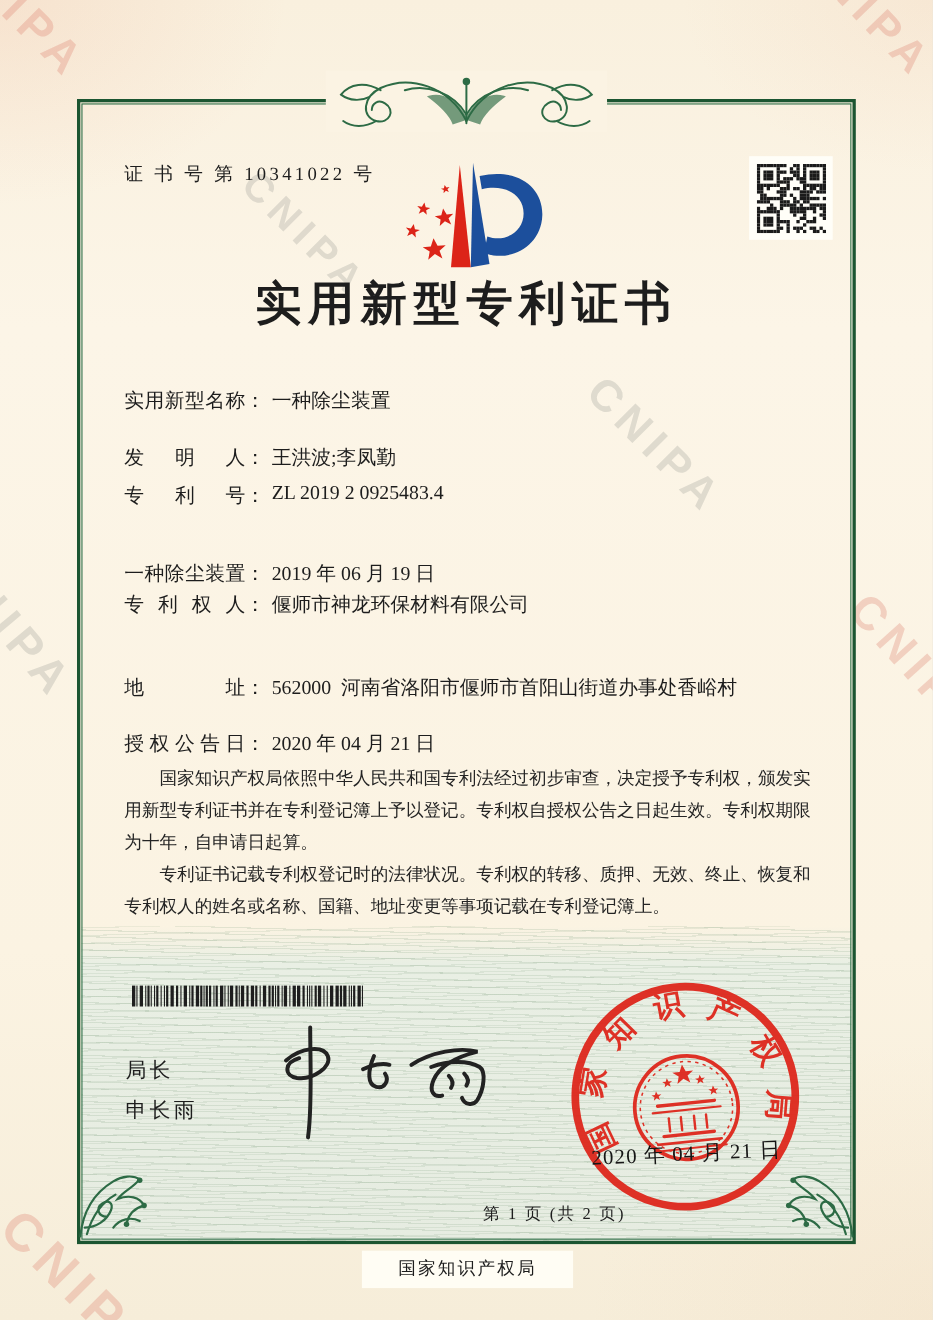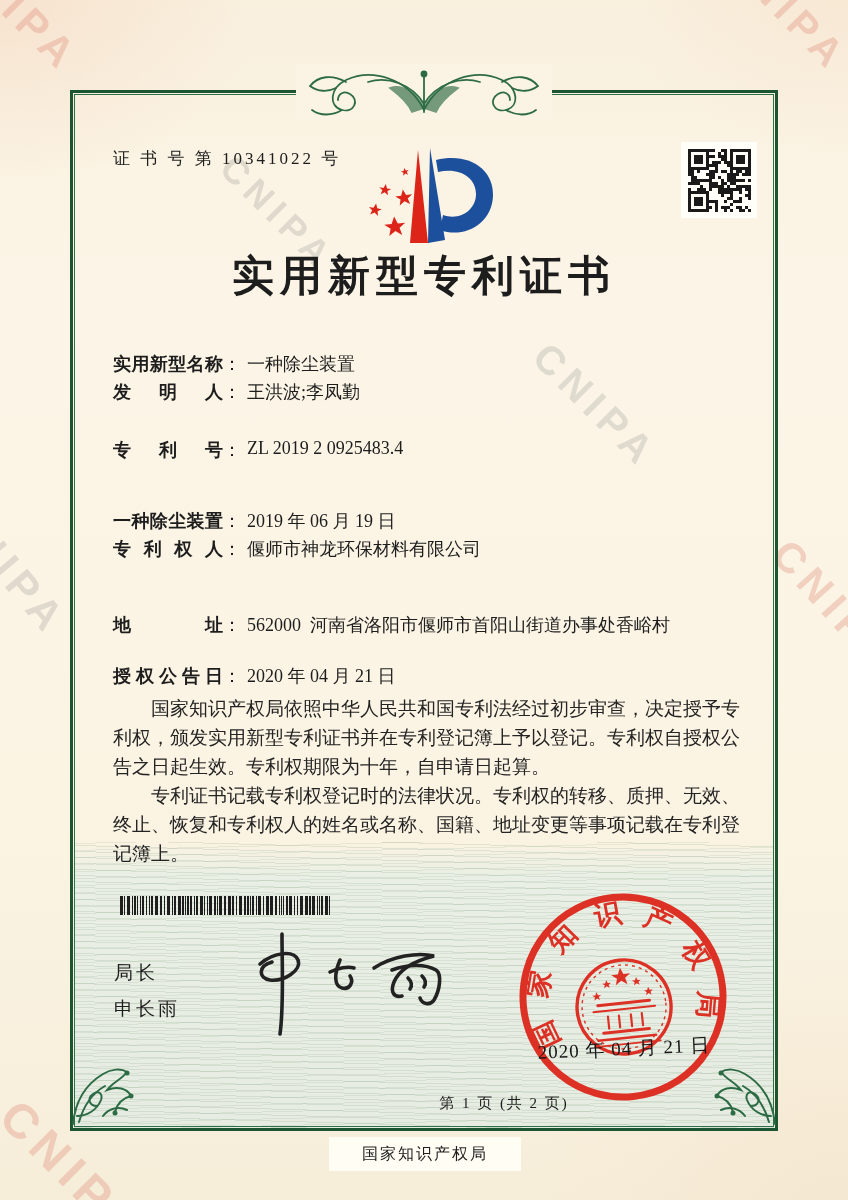--- a/index.html
+++ b/index.html
@@ -33,27 +33,27 @@
   .corner-orn{position:absolute;z-index:4;}
   
   .cert-no{position:absolute;left:113px;top:147px;font-size:17px;letter-spacing:3px;z-index:5;}
   .logo{position:absolute;left:352px;top:140px;z-index:5;}
   .qr{position:absolute;left:681px;top:142px;width:76px;height:76px;background:#fffef8;
       z-index:5;display:flex;align-items:center;justify-content:center;}
   .title{position:absolute;left:73px;top:248px;width:702px;text-align:center;
          font-size:42px;font-weight:bold;letter-spacing:6px;z-index:5;}
   
   .row{position:absolute;left:113px;width:660px;font-size:18px;white-space:nowrap;z-index:5;}
-  .row .lbl{display:inline-block;width:110px;text-align:justify;text-align-last:justify;vertical-align:top;font-weight:bold;}
+  .row .lbl{display:inline-block;width:110px;text-align:justify;text-align-last:justify;vertical-align:top;}
   .row .colon{display:inline-block;vertical-align:top;}
   .row .val{display:inline-block;margin-left:6px;white-space:pre;vertical-align:top;}
   .row .group2{position:absolute;left:342px;top:0;}
   
   .paras{position:absolute;left:113px;top:694px;width:627px;z-index:5;
-         font-size:19px;line-height:29px;color:#242424;}
+         font-size:16px;line-height:29px;color:#242424;}
   .paras p{margin:0;text-indent:2em;}
   
   .barcode{position:absolute;left:120px;top:896px;width:216px;height:19px;display:flex;z-index:5;}
   .barcode span{background:#1e1e1e;height:100%;flex:none;}
   .sig-title{position:absolute;left:114px;top:960px;font-size:19px;letter-spacing:3px;z-index:5;}
   .sig-name{position:absolute;left:114px;top:996px;font-size:19px;letter-spacing:3px;z-index:5;}
   .signature{position:absolute;left:222px;top:926px;z-index:6;}
   .seal{position:absolute;left:510px;top:884px;width:226px;height:226px;z-index:6;opacity:.93;}
   .seal-date{position:absolute;left:516px;top:1036px;width:216px;text-align:center;
              font-size:19px;letter-spacing:1px;color:#161616;z-index:7;transform:rotate(-2.5deg);}
@@ -394,21 +394,21 @@
         <rect x="54" y="60" width="3" height="3"></rect>
         <rect x="60" y="60" width="3" height="3"></rect>
       </svg>
   </div>
 
   <div class="title">实用新型专利证书</div>
 
   <div class="row" style="top:352px;">
     <span class="lbl">实用新型名称</span><span class="colon">：</span><span class="val">一种除尘装置</span>
   </div>
-  <div class="row" style="top:380px;">
+  <div class="row" style="top:404px;">
     <span class="lbl">发明人</span><span class="colon">：</span><span class="val">王洪波;李凤勤</span>
   </div>
   <div class="row" style="top:438px;">
     <span class="lbl">专利号</span><span class="colon">：</span><span class="val">ZL 2019 2 0925483.4</span>
   </div>
   <div class="row" style="top:509px;">
     <span class="lbl">一种除尘装置</span><span class="colon">：</span><span class="val">2019 年 06 月 19 日</span>
   </div>
   <div class="row" style="top:537px;">
     <span class="lbl">专利权人</span><span class="colon">：</span><span class="val">偃师市神龙环保材料有限公司</span>

